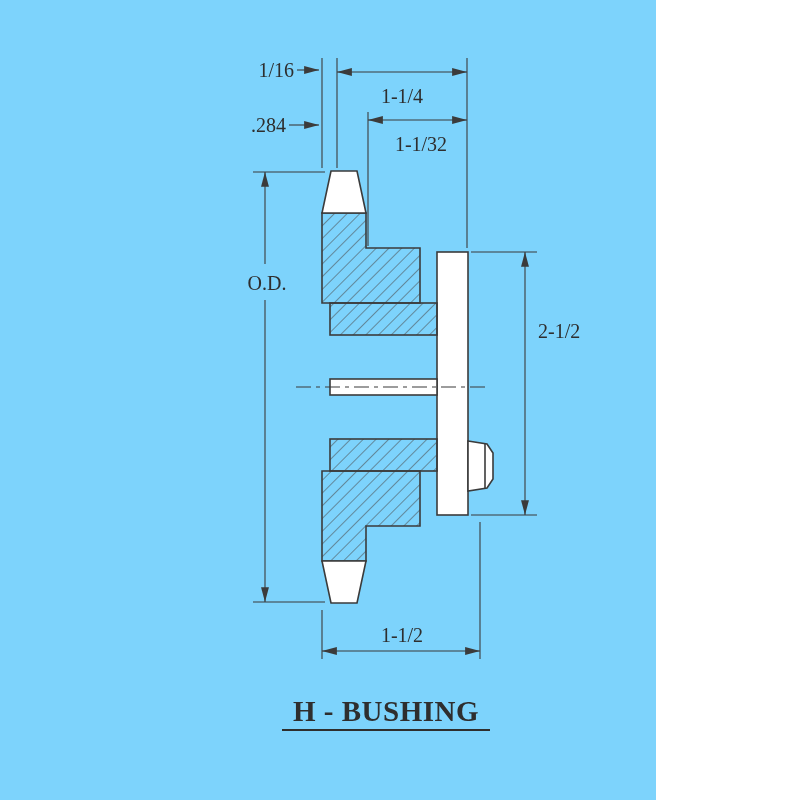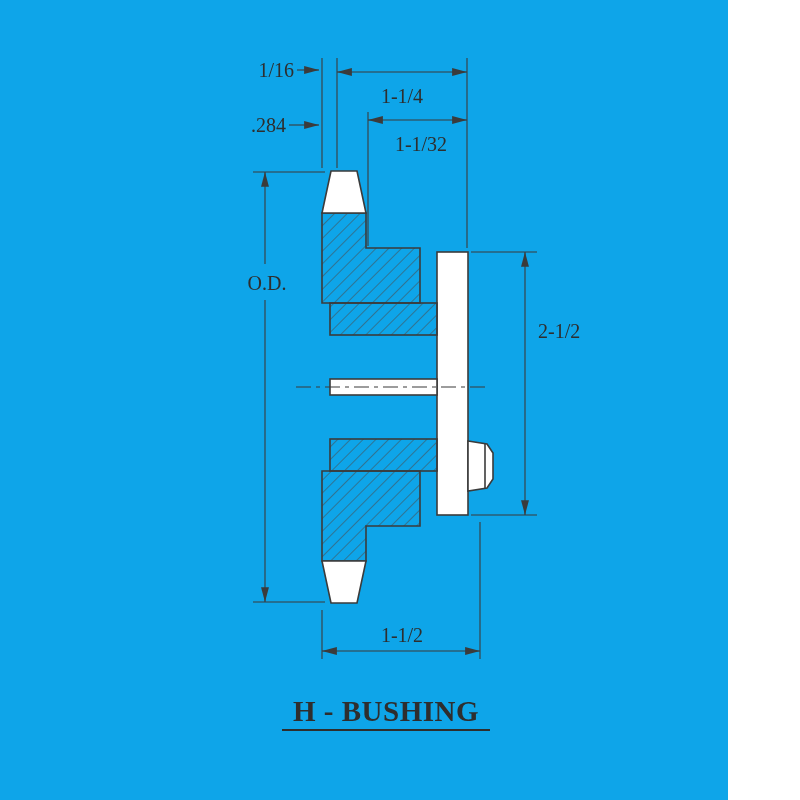--- a/index.html
+++ b/index.html
@@ -1,16 +1,16 @@
 <!DOCTYPE html>
 <html><head>
 <meta charset="utf-8">
 <style>
   html,body{margin:0;padding:0;background:#ffffff;}
-  .stage{position:relative;width:728px;height:800px;background:#0ea5e9;overflow:hidden;
+  .stage{position:relative;width:656px;height:800px;background:#7dd3fc;overflow:hidden;
          font-family:"Liberation Serif","DejaVu Serif",serif;}
   svg{position:absolute;left:0;top:0;}
   text{font-family:"Liberation Serif","DejaVu Serif",serif;fill:#2e2e2e;}
   .dim{font-size:20px;}
   .title{font-size:29px;font-weight:bold;letter-spacing:.5px;}
 </style>
 </head>
 <body>
 
 <div class="stage">

